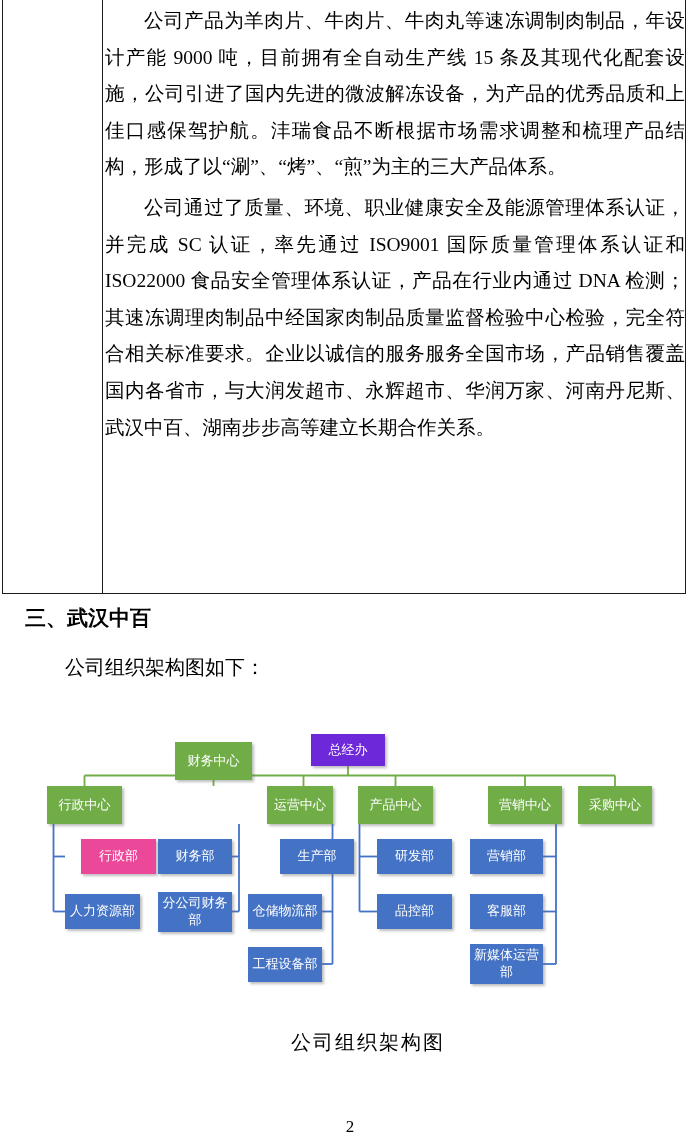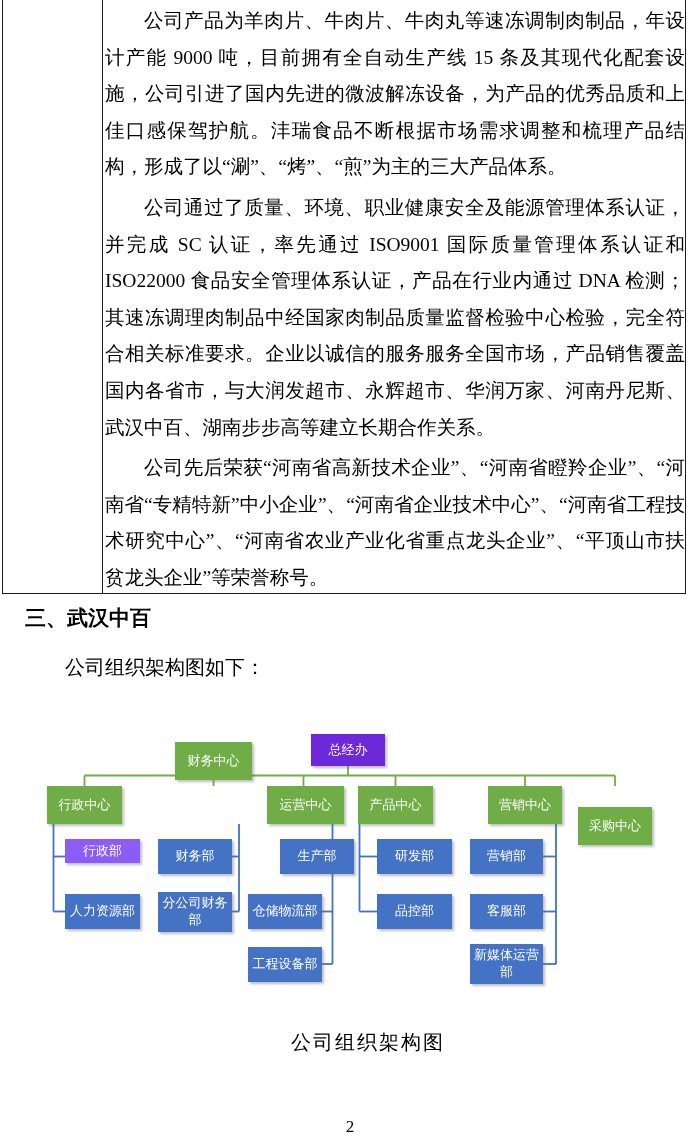--- a/index.html
+++ b/index.html
@@ -61,21 +61,20 @@
 <div class="page">
 
   <div class="doc-table">
     <div class="table-divider"></div>
   </div>
   <div style="position:absolute;left:4px;top:0;width:97px;height:592px;"></div>
 
   <div class="cell-text">
     <p class="doc-p">公司产品为羊肉片、牛肉片、牛肉丸等速冻调制肉制品，年设计产能 9000 吨，目前拥有全自动生产线 15 条及其现代化配套设施，公司引进了国内先进的微波解冻设备，为产品的优秀品质和上佳口感保驾护航。沣瑞食品不断根据市场需求调整和梳理产品结构，形成了以“涮”、“烤”、“煎”为主的三大产品体系。</p>
     <p class="doc-p">公司通过了质量、环境、职业健康安全及能源管理体系认证，并完成 SC 认证，率先通过 ISO9001 国际质量管理体系认证和 ISO22000 食品安全管理体系认证，产品在行业内通过 DNA 检测；其速冻调理肉制品中经国家肉制品质量监督检验中心检验，完全符合相关标准要求。企业以诚信的服务服务全国市场，产品销售覆盖国内各省市，与大润发超市、永辉超市、华润万家、河南丹尼斯、武汉中百、湖南步步高等建立长期合作关系。</p>
-    <p class="doc-p">公司先后荣获“河南省高新技术企业”、“河南省瞪羚企业”、“河南省“专精特新”中小企业”、“河南省企业技术中心”、“河南省工程技术研究中心”、“河南省农业产业化省重点龙头企业”、“平顶山市扶贫龙头企业”等荣誉称号。</p>
   </div>
 
   <div class="sec-heading">三、武汉中百</div>
   <div class="sec-intro">公司组织架构图如下：</div>
 
   <div class="org-chart" id="org-chart">
     <svg id="org-lines" class="org-lines" width="700" height="1145">
         <line x1="348" y1="766" x2="348" y2="775.5" stroke="#70AD47" stroke-width="1.8"></line>
         <line x1="84.5" y1="775.5" x2="615" y2="775.5" stroke="#70AD47" stroke-width="1.8"></line>
         <line x1="84.5" y1="775.5" x2="84.5" y2="786" stroke="#70AD47" stroke-width="1.8"></line>
@@ -97,35 +96,35 @@
         <line x1="359.5" y1="911.5" x2="377" y2="911.5" stroke="#4472C4" stroke-width="1.8"></line>
         <line x1="525" y1="775.5" x2="525" y2="786" stroke="#70AD47" stroke-width="1.8"></line>
         <line x1="556" y1="824" x2="556" y2="964" stroke="#4472C4" stroke-width="1.8"></line>
         <line x1="543" y1="856.5" x2="556" y2="856.5" stroke="#4472C4" stroke-width="1.8"></line>
         <line x1="543" y1="911.5" x2="556" y2="911.5" stroke="#4472C4" stroke-width="1.8"></line>
         <line x1="543" y1="964" x2="556" y2="964" stroke="#4472C4" stroke-width="1.8"></line>
         <line x1="615" y1="775.5" x2="615" y2="786" stroke="#70AD47" stroke-width="1.8"></line>
       </svg>
   <div class="org-box" style="left: 311px; top: 734px; width: 74px; height: 32px; background: #6d28d9;">总经办</div>
       <div class="org-box" style="left: 47px; top: 786px; width: 75px; height: 38px; background: rgb(112, 173, 71);">行政中心</div>
-      <div class="org-box" style="left: 65px; top: 839px; width: 75px; height: 24px; background: #8b5cf6;">行政部</div>
+      <div class="org-box" style="left: 81px; top: 839px; width: 75px; height: 35px; background: #ec4899;">行政部</div>
       <div class="org-box" style="left: 65px; top: 894px; width: 75px; height: 35px; background: rgb(68, 114, 196);">人力资源部</div>
       <div class="org-box" style="left: 175px; top: 742px; width: 77px; height: 38px; background: rgb(112, 173, 71);">财务中心</div>
       <div class="org-box" style="left: 158px; top: 839px; width: 74px; height: 35px; background: rgb(68, 114, 196);">财务部</div>
       <div class="org-box" style="left: 158px; top: 891.5px; width: 74px; height: 40px; background: rgb(68, 114, 196);">分公司财务部</div>
-      <div class="org-box" style="left: 267px; top: 786px; width: 77px; height: 38px; background: rgb(112, 173, 71);">运营中心</div>
+      <div class="org-box" style="left: 267px; top: 786px; width: 66px; height: 38px; background: rgb(112, 173, 71);">运营中心</div>
       <div class="org-box" style="left: 248px; top: 839px; width: 74px; height: 35px; background: rgb(68, 114, 196); margin-left: 32px;">生产部</div>
       <div class="org-box" style="left: 248px; top: 894px; width: 74px; height: 35px; background: rgb(68, 114, 196);">仓储物流部</div>
       <div class="org-box" style="left: 248px; top: 946.5px; width: 74px; height: 35px; background: rgb(68, 114, 196);">工程设备部</div>
       <div class="org-box" style="left: 358px; top: 786px; width: 75px; height: 38px; background: rgb(112, 173, 71);">产品中心</div>
       <div class="org-box" style="left: 377px; top: 839px; width: 75px; height: 35px; background: rgb(68, 114, 196);">研发部</div>
       <div class="org-box" style="left: 377px; top: 894px; width: 75px; height: 35px; background: rgb(68, 114, 196);">品控部</div>
       <div class="org-box" style="left: 488px; top: 786px; width: 74px; height: 38px; background: rgb(112, 173, 71);">营销中心</div>
       <div class="org-box" style="left: 470px; top: 839px; width: 73px; height: 35px; background: rgb(68, 114, 196);">营销部</div>
       <div class="org-box" style="left: 470px; top: 894px; width: 73px; height: 35px; background: rgb(68, 114, 196);">客服部</div>
       <div class="org-box" style="left: 470px; top: 944px; width: 73px; height: 40px; background: rgb(68, 114, 196);">新媒体运营部</div>
-      <div class="org-box" style="left: 578px; top: 786px; width: 74px; height: 38px; background: rgb(112, 173, 71); margin-top: 21px;">采购中心</div>
+      <div class="org-box" style="left: 578px; top: 786px; width: 74px; height: 38px; background: rgb(112, 173, 71);">采购中心</div>
     </div>
 
   <div class="chart-caption">公司组织架构图</div>
   <div class="page-number">2</div>
 
 </div>
 
 </body></html>

